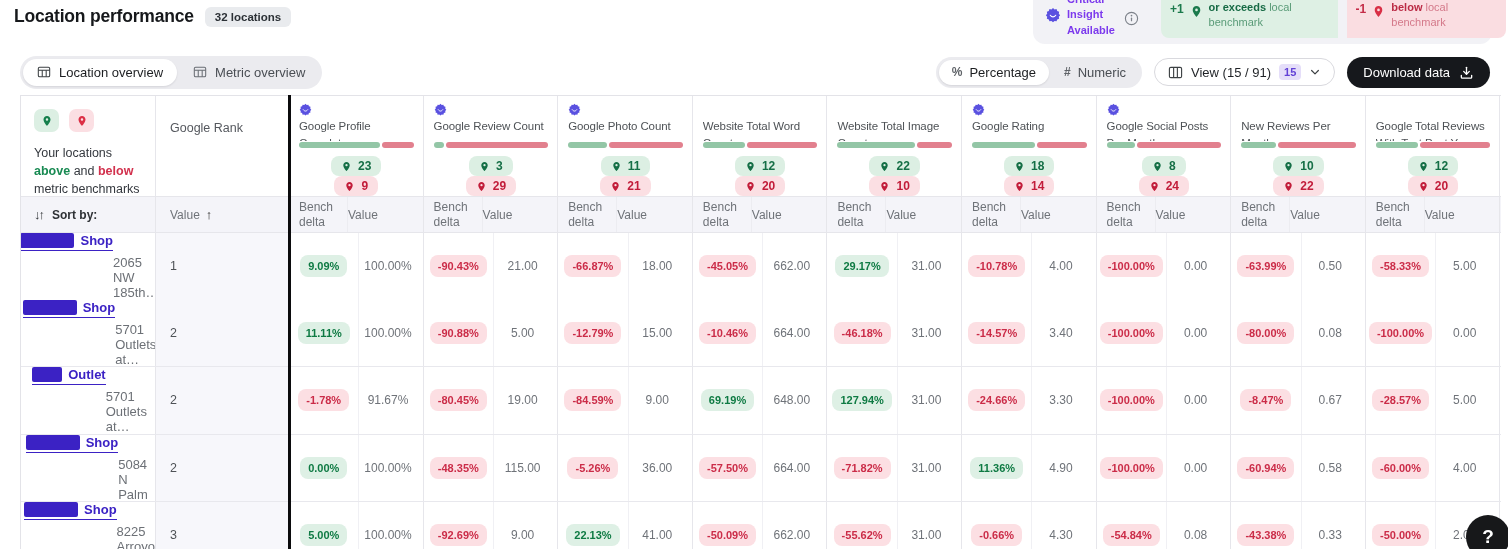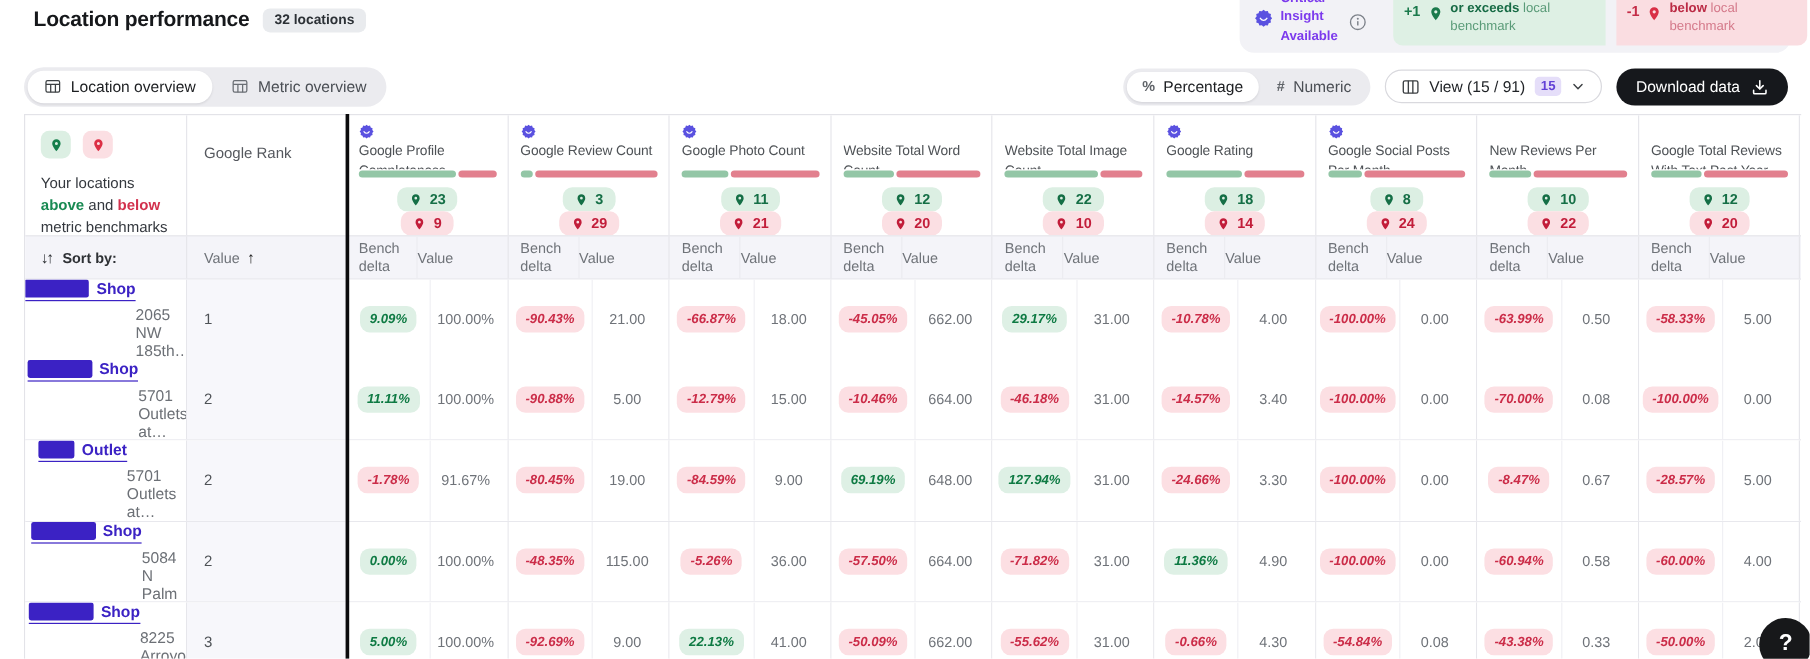--- a/index.html
+++ b/index.html
@@ -1,20 +1,20 @@
 <!DOCTYPE html>
 <html><head>
 <meta charset="utf-8">
 <style>
   html,body{margin:0;padding:0;background:#fff;}
   body{width:1508px;height:549px;overflow:hidden;font-family:"Liberation Sans",sans-serif;-webkit-font-smoothing:antialiased;}
   .page{position:relative;width:1508px;height:549px;overflow:hidden;background:#fff;}
 
   
-  .page-head{position:absolute;left:28px;top:6px;display:flex;align-items:center;gap:11px;}
+  .page-head{position:absolute;left:14px;top:6px;display:flex;align-items:center;gap:11px;}
   .pg-title{font-size:17.5px;font-weight:700;color:#16181b;letter-spacing:-.2px;}
   .loc-badge{background:#e9ebee;color:#2c3136;font-size:11.5px;font-weight:700;padding:4px 10px;border-radius:6px;}
 
   
   .legend-card{position:absolute;left:1033px;top:-19px;width:459px;height:63px;background:#f2f2f6;border-radius:12px;display:flex;align-items:flex-end;padding:0 10px 6px 12px;box-sizing:border-box;gap:9px;}
   .crit{display:flex;align-items:center;gap:6px;width:104px;}
   .ci-t{color:#7c3aed;font-size:11px;font-weight:700;line-height:1.4;}
   .info{display:inline-flex;align-items:center;cursor:pointer;}
   .lg-div{width:1px;height:30px;background:#dcdce2;margin:0 2px 2px 2px;}
   .lg-box{height:56px;display:flex;align-items:flex-end;padding:0 9px 8px 9px;box-sizing:border-box;gap:6px;}
@@ -90,21 +90,21 @@
   .trow .cell{height:100%;}
   .c-loc{background:#fff;padding:0 10px 0 13px;display:flex;flex-direction:row;justify-content:center;}
   .loc-link{display:inline-flex;align-items:center;gap:6px;color:#3b22c4;font-size:13px;font-weight:700;text-decoration:none;border-bottom:1.5px solid #3b22c4;padding-bottom:2px;align-self:flex-start;cursor:pointer;}
   .redact{width:54px;height:15px;background:#3b22c4;border-radius:2px;}
   .redact.sm{width:30px;}
   .addr{margin-top:22px;color:#6c7076;font-size:13px;}
   .c-rank{background:#f7f7fb;display:flex;align-items:center;padding-left:14px;color:#4e5256;font-size:12.5px;}
   .c-m{background:#fff;display:grid;grid-template-columns:52% 48%;}
   .c-m>span{display:flex;align-items:center;justify-content:center;height:100%;}
   .c-m .dval{border-left:1px solid #f0f0f4;font-size:12px;color:#6f7379;padding-right:6px;box-sizing:border-box;}
-  .dpill{justify-self:center;align-self:center;height:auto !important;font-size:11px;font-weight:700;padding:5px 8px;border-radius:8px;font-style:italic;}
+  .dpill{justify-self:center;align-self:center;height:auto !important;font-size:11px;font-weight:700;padding:5px 8px;border-radius:8px;}
   .dpill.g{background:#def0e5;color:#0e7a43;}
   .dpill.r{background:#fcdfe3;color:#cb2c48;}
 
   .vline{position:absolute;left:288px;top:95px;width:3px;height:454px;background:#0b0b0d;cursor:col-resize;}
   .help-btn{position:absolute;left:1466px;top:515px;width:44px;height:44px;border-radius:50%;background:#17181a;color:#fff;display:flex;align-items:center;justify-content:center;font-size:19px;font-weight:700;cursor:pointer;}
 </style>
 </head>
 <body>
 
 <div class="page">
@@ -593,21 +593,21 @@
             <span class="dval">3.40</span>
           </div>
           <div class="cell c-m">
             <span>
               <span class="dpill r">-100.00%</span>
             </span>
             <span class="dval">0.00</span>
           </div>
           <div class="cell c-m">
             <span>
-              <span class="dpill r">-70.00%</span>
+              <span class="dpill r">-80.00%</span>
             </span>
             <span class="dval">0.08</span>
           </div>
           <div class="cell c-m">
             <span>
               <span class="dpill r">-100.00%</span>
             </span>
             <span class="dval">0.00</span>
           </div>
         </div>

